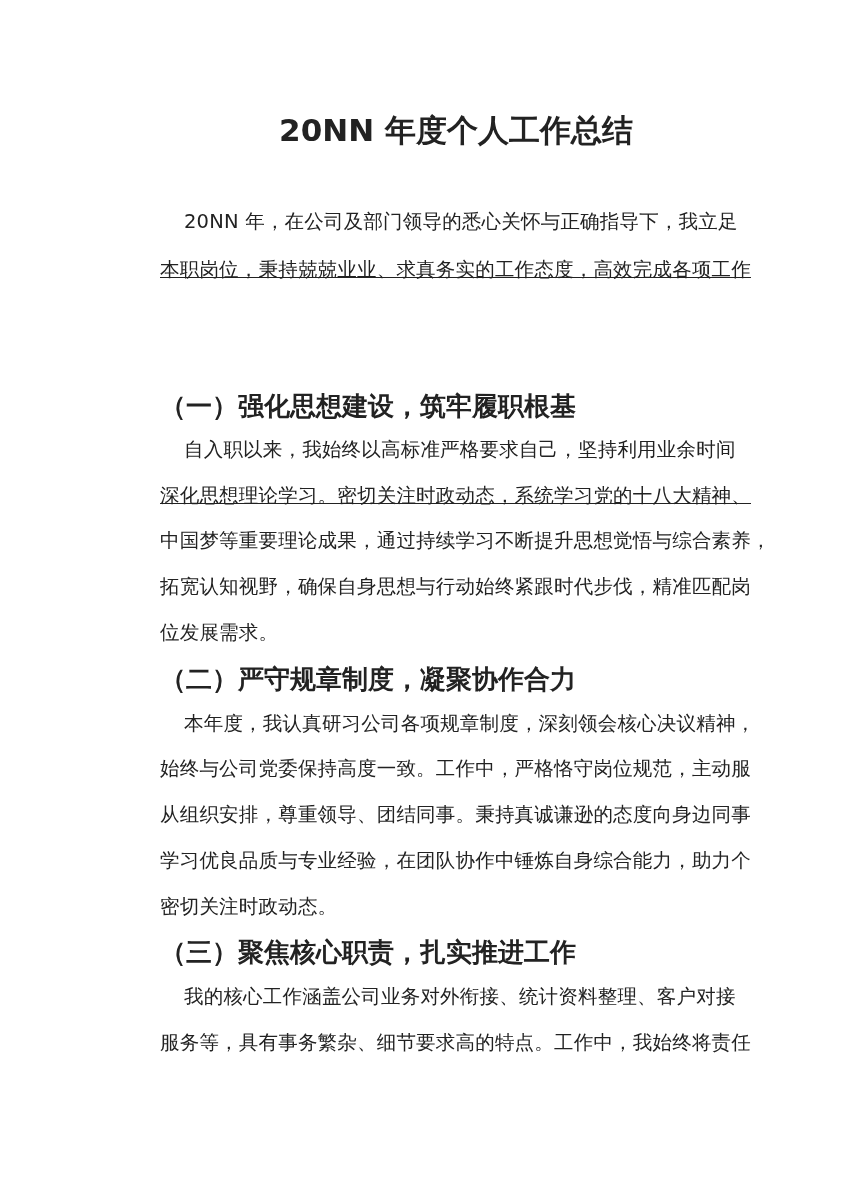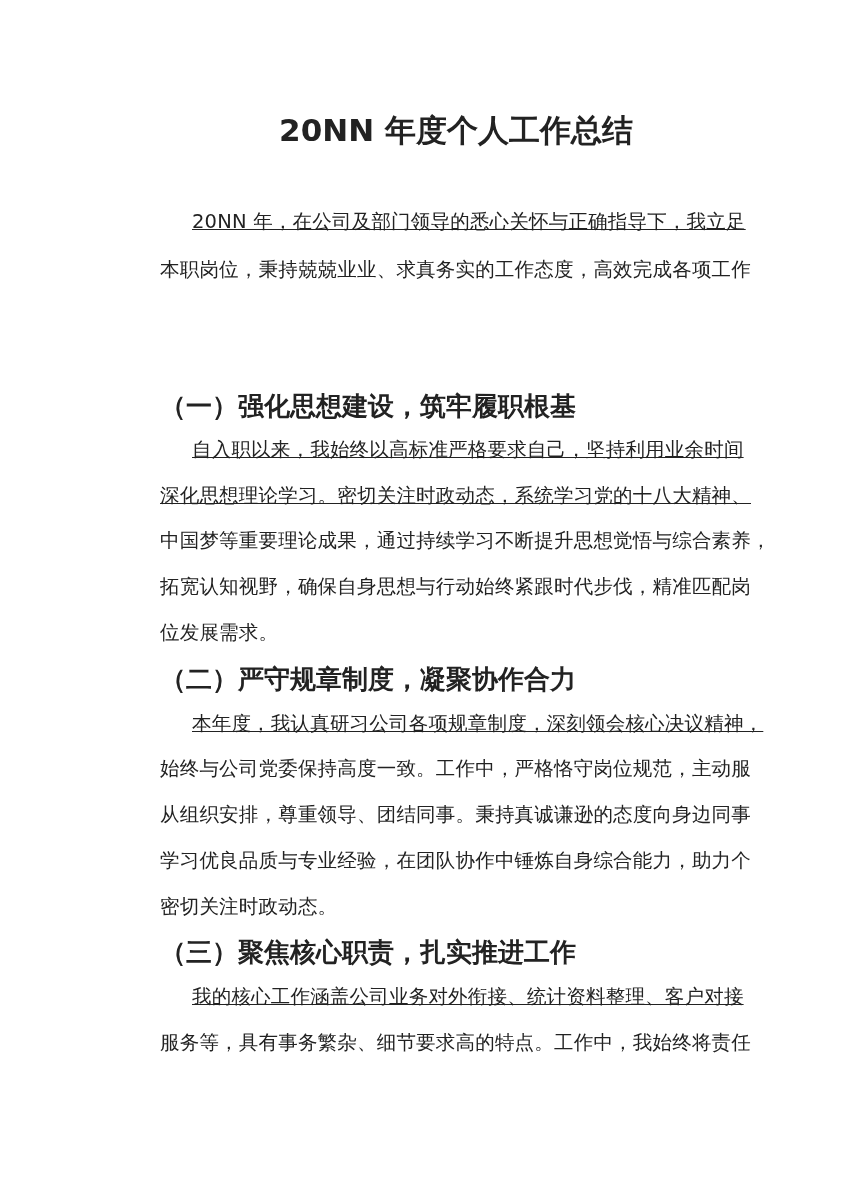--- a/index.html
+++ b/index.html
@@ -37,21 +37,21 @@
     }
     .line {
       position: absolute;
       left: 128px;
       font-size: 19.5px;
       line-height: 28px;
       white-space: nowrap;
       color: #222222;
       letter-spacing: 0.2px;
     }
-    .line.indent { left: 160px; text-decoration: underline; }
+    .line.indent { left: 152px; }
     .h1 {
       position: absolute;
       left: 128px;
       font-size: 21px;
       font-weight: bold;
       line-height: 30px;
       white-space: nowrap;
       color: #222222;
     }
     .h2 {
@@ -66,21 +66,21 @@
     }
   </style>
 </head>
 <body>
 
 <div class="page">
 
   <div class="title">20NN 年度个人工作总结</div>
 
   <div class="line indent" style="top:208px;">20NN 年，在公司及部门领导的悉心关怀与正确指导下，我立足</div>
-  <div class="line" style="top:256px;">本职岗位，秉持兢兢业业、求真务实的工作态度，高效完成各项工作</div>
+  <div class="line" style="top:256px;text-decoration:underline;">本职岗位，秉持兢兢业业、求真务实的工作态度，高效完成各项工作</div>
 
 
   <div class="h2" style="top:392px;">（一）强化思想建设，筑牢履职根基</div>
   <div class="line indent" style="top:436px;">自入职以来，我始终以高标准严格要求自己，坚持利用业余时间</div>
   <div class="line" style="top:482px;text-decoration:underline;">深化思想理论学习。密切关注时政动态，系统学习党的十八大精神、</div>
   <div class="line" style="top:527px;">中国梦等重要理论成果，通过持续学习不断提升思想觉悟与综合素养，</div>
   <div class="line" style="top:573px;">拓宽认知视野，确保自身思想与行动始终紧跟时代步伐，精准匹配岗</div>
   <div class="line" style="top:619px;">位发展需求。</div>
 
   <div class="h2" style="top:665px;">（二）严守规章制度，凝聚协作合力</div>

